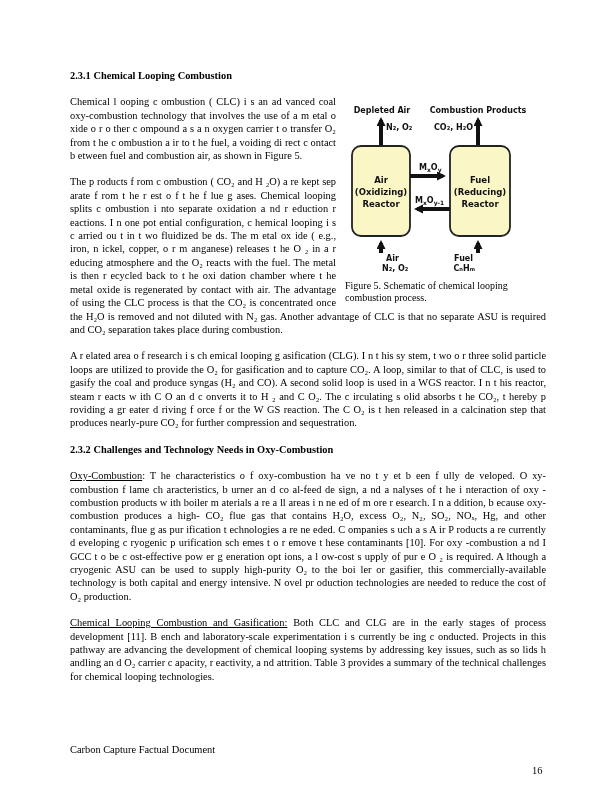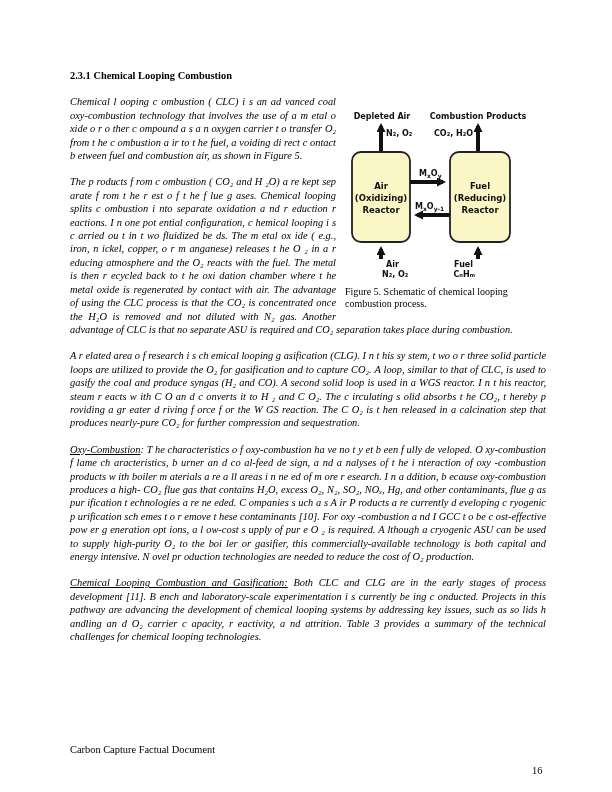--- a/index.html
+++ b/index.html
@@ -10,25 +10,25 @@
     padding-left:38px;
   }
   .content {
     position:absolute; left:70px; top:69px; width:476px;
     font-size:10.4px; line-height:13.4px; text-align:justify;
   }
   .section-heading {
     font-size:10.4px; font-weight:bold; margin:0; text-align:left;
   }
   .section-heading.second { margin-top:13px; }
-  p.body-para { margin:13px 0 0 0;font-style:italic; }
+  p.body-para { margin:13px 0 0 0; }
   .lead-underline { text-decoration:underline; }
 
   .figure-float {
-    float:right; width:204px; margin:14px 0 2px 6px; text-align:left;
+    float:right; width:204px; margin:8px 0 2px 6px; text-align:left;
   }
   .figure-caption {
     width:195px; margin-top:5px; padding-left:3px;
     font-size:10px; line-height:11.8px; text-align:left;
   }
   svg.clc-diagram { display:block; }
   svg.clc-diagram text {
     font-family:"DejaVu Sans","Liberation Sans",sans-serif;
     font-weight:bold; font-size:8px; fill:#111111;
   }
@@ -105,20 +105,21 @@
         <div class="figure-caption">Figure 5. Schematic of chemical looping combustion process.</div>
       </div>
 
       <p class="body-para">Chemical l ooping c ombustion ( CLC) i s an ad vanced coal oxy-combustion technology that involves the use of a m etal o xide o r o ther c ompound a s a n oxygen carrier t o transfer O₂ from t he c ombustion a ir to t he fuel, a voiding di rect c ontact b etween fuel and combustion air, as shown in Figure 5.</p>
 
       <p class="body-para">The p roducts f rom c ombustion ( CO₂ and H ₂O) a re kept sep arate f rom t he r est o f t he f lue g ases. Chemical looping splits c ombustion i nto separate oxidation a nd r eduction r eactions. I n one pot ential configuration, c hemical looping i s c arried ou t in t wo fluidized be ds. The m etal ox ide ( e.g., iron, n ickel, copper, o r m anganese) releases t he O ₂ in a r educing atmosphere and the O₂ reacts with the fuel. The metal is then r ecycled back to t he oxi dation chamber where t he metal oxide is regenerated by contact with air. The advantage of using the CLC process is that the CO₂ is concentrated once the H₂O is removed and not diluted with N₂ gas. Another advantage of CLC is that no separate ASU is required and CO₂ separation takes place during combustion.</p>
 
       <p class="body-para">A r elated area o f research i s ch emical looping g asification (CLG). I n t his sy stem, t wo o r three solid particle loops are utilized to provide the O₂ for gasification and to capture CO₂. A loop, similar to that of CLC, is used to gasify the coal and produce syngas (H₂ and CO). A second solid loop is used in a WGS reactor. I n t his reactor, steam r eacts w ith C O an d c onverts it to H ₂ and C O₂. The c irculating s olid absorbs t he CO₂, t hereby p roviding a gr eater d riving f orce f or the W GS reaction. The C O₂ is t hen released in a calcination step that produces nearly-pure CO₂ for further compression and sequestration.</p>
     </div>
 
+    <h1 class="section-heading second">2.3.2 Challenges and Technology Needs in Oxy-Combustion</h1>
 
     <p class="body-para"><span class="lead-underline">Oxy-Combustion</span><span>:</span><span> T he characteristics o f oxy-combustion ha ve no t y et b een f ully de veloped. O xy-combustion f lame ch aracteristics, b urner an d co al-feed de sign, a nd a nalyses of t he i nteraction of oxy -combustion products w ith boiler m aterials a re a ll areas i n ne ed of m ore r esearch. I n a ddition, b ecause oxy-combustion produces a high- CO₂ flue gas that contains H₂O, excess O₂, N₂, SO₂, NOₓ, Hg, and other contaminants, flue g as pur ification t echnologies a re ne eded. C ompanies s uch a s A ir P roducts a re currently d eveloping c ryogenic p urification sch emes t o r emove t hese contaminants [10]. For oxy -combustion a nd I GCC t o be c ost-effective pow er g eneration opt ions, a l ow-cost s upply of pur e O ₂ is required. A lthough a cryogenic ASU can be used to supply high-purity O₂ to the boi ler or gasifier, this commercially-available technology is both capital and energy intensive. N ovel pr oduction technologies are needed to reduce the cost of O₂ production.</span></p>
 
     <p class="body-para"><span class="lead-underline">Chemical Looping Combustion and Gasification:</span><span> Both CLC and CLG are in the early stages of process development [11]. B ench and laboratory-scale experimentation i s currently be ing c onducted. Projects in this pathway are advancing the development of chemical looping systems by addressing key issues, such as so lids h andling an d O₂ carrier c apacity, r eactivity, a nd attrition. Table 3 provides a summary of the technical challenges for chemical looping technologies.</span></p>
 
   </div>
 
   <div class="page-number">16</div>
   <div class="footer-text">Carbon Capture Factual Document</div>
 </div>

